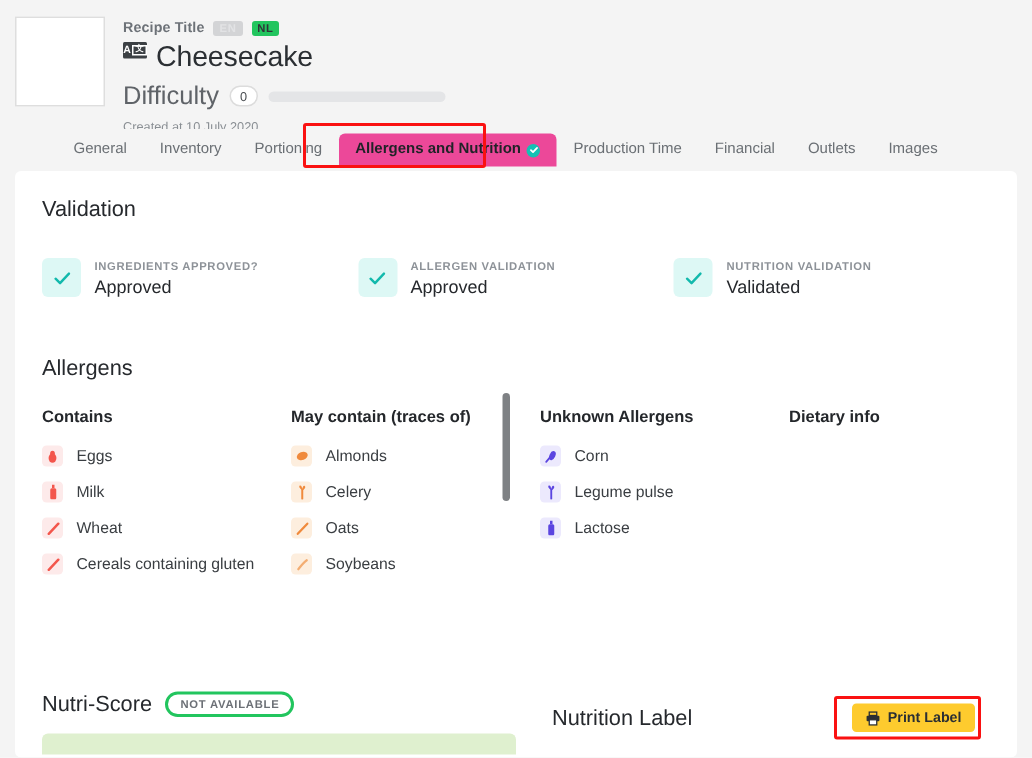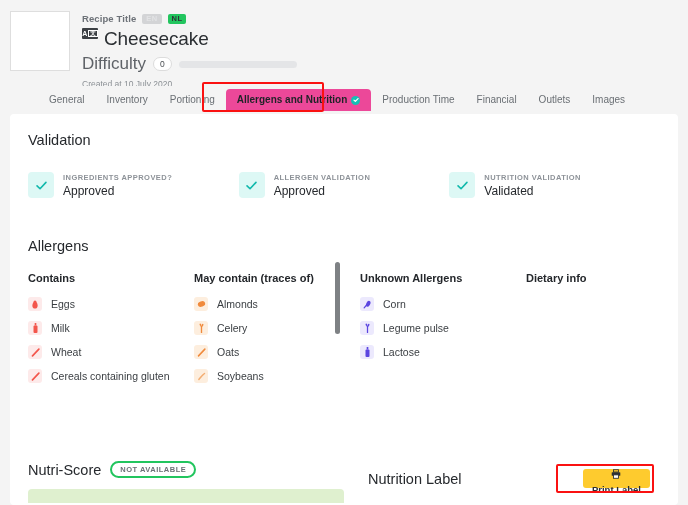--- a/index.html
+++ b/index.html
@@ -256,21 +256,20 @@
     border: none;
     border-radius: 3px;
     height: 19px;
     padding: 0 9px;
     display: flex; align-items: center; gap: 5px;
     font-size: 9.5px;
     font-weight: 600;
     color: #2b2f33;
     cursor: pointer;
     margin-right: 10px;
-    flex-direction: column;
   }
   .print-btn svg { display: block; }
   #annot-print {
     position: absolute;
     right: 6px; top: 11px;
     width: 98px; height: 29px;
     border: 2px solid #fa1111;
     border-radius: 2px;
   }
 </style>

